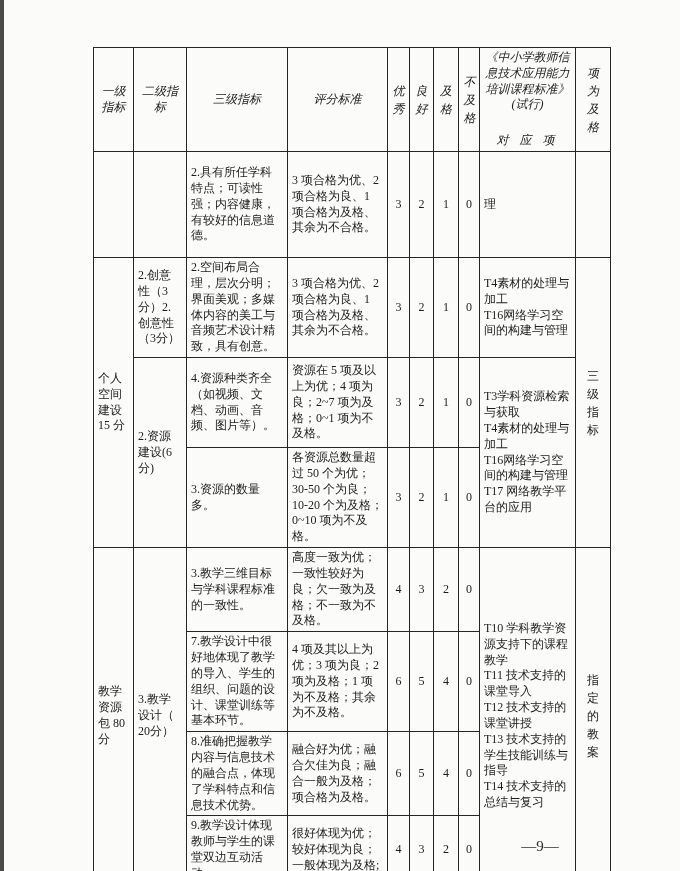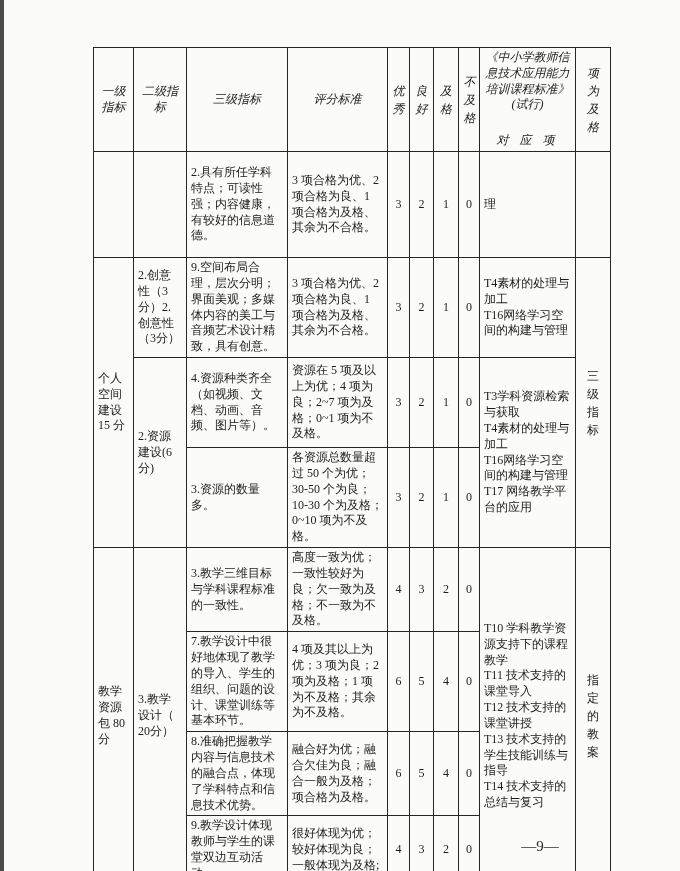--- a/index.html
+++ b/index.html
@@ -87,21 +87,21 @@
     <td class="score">2</td>
     <td class="score">1</td>
     <td class="score">0</td>
     <td class="c-left v-top prelines">理</td>
     <td></td>
   </tr>
 
   <tr style="height:88px">
     <td rowspan="3" class="c-left">个人空间建设 15 分</td>
     <td class="c-left">2.创意性（3分）2.创意性（3分）</td>
-    <td class="c-left">9.空间布局合理，层次分明；界面美观；多媒体内容的美工与音频艺术设计精致，具有创意。</td>
+    <td class="c-left">2.空间布局合理，层次分明；界面美观；多媒体内容的美工与音频艺术设计精致，具有创意。</td>
     <td class="c-left">3 项合格为优、2 项合格为良、1 项合格为及格、其余为不合格。</td>
     <td class="score">3</td>
     <td class="score">2</td>
     <td class="score">1</td>
     <td class="score">0</td>
     <td class="c-left prelines">T4素材的处理与加工
 T16网络学习空间的构建与管理</td>
     <td rowspan="3" class="vcell"><span class="vtext">三级指标</span></td>
   </tr>
 
@@ -114,21 +114,21 @@
     <td class="score">1</td>
     <td class="score">0</td>
     <td rowspan="2" class="c-left prelines">T3学科资源检索与获取
 T4素材的处理与加工
 T16网络学习空间的构建与管理
 T17 网络教学平台的应用</td>
   </tr>
 
   <tr style="height:95px">
     <td class="c-left">3.资源的数量多。</td>
-    <td class="c-left">各资源总数量超过 50 个为优；30-50 个为良；10-30 个为及格；0~10 项为不及格。</td>
+    <td class="c-left">各资源总数量超过 50 个为优；30-50 个为良；10-20 个为及格；0~10 项为不及格。</td>
     <td class="score">3</td>
     <td class="score">2</td>
     <td class="score">1</td>
     <td class="score">0</td>
   </tr>
 
   <tr style="height:76px">
     <td rowspan="4" class="c-left">教学资源包 80 分</td>
     <td rowspan="4" class="c-left">3.教学设计（ 20分）</td>
     <td class="c-left">3.教学三维目标与学科课程标准的一致性。</td>

